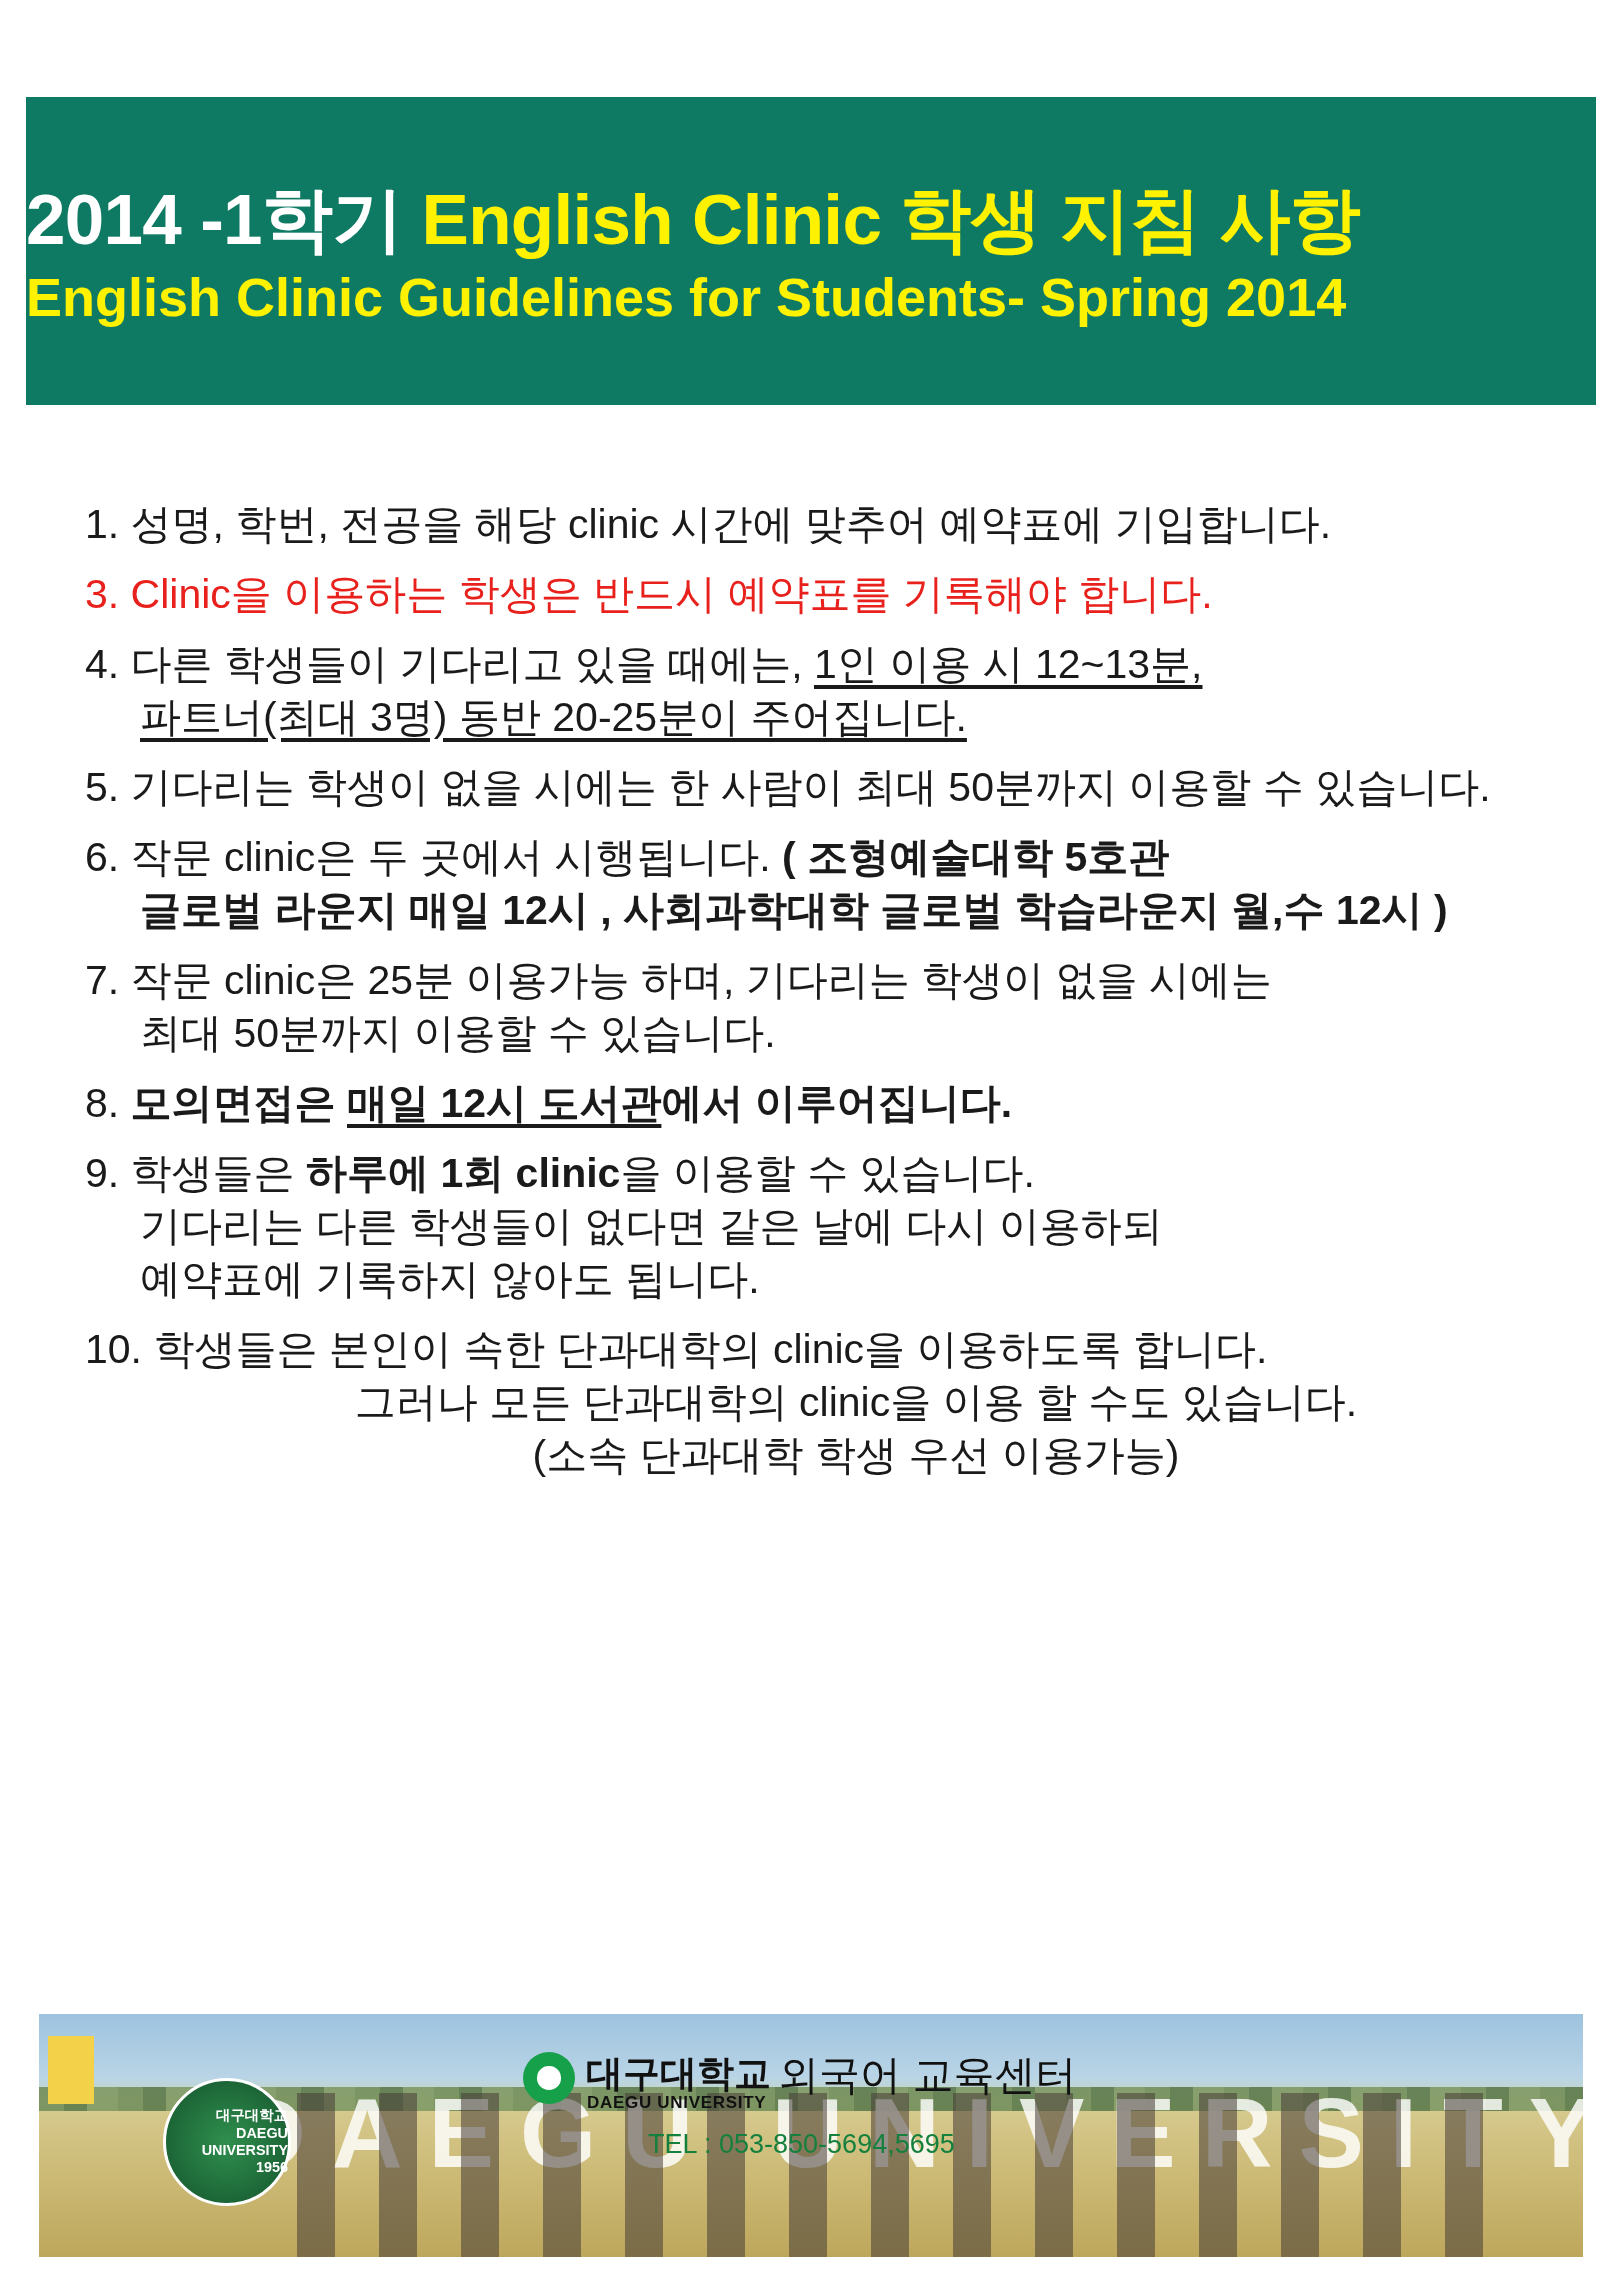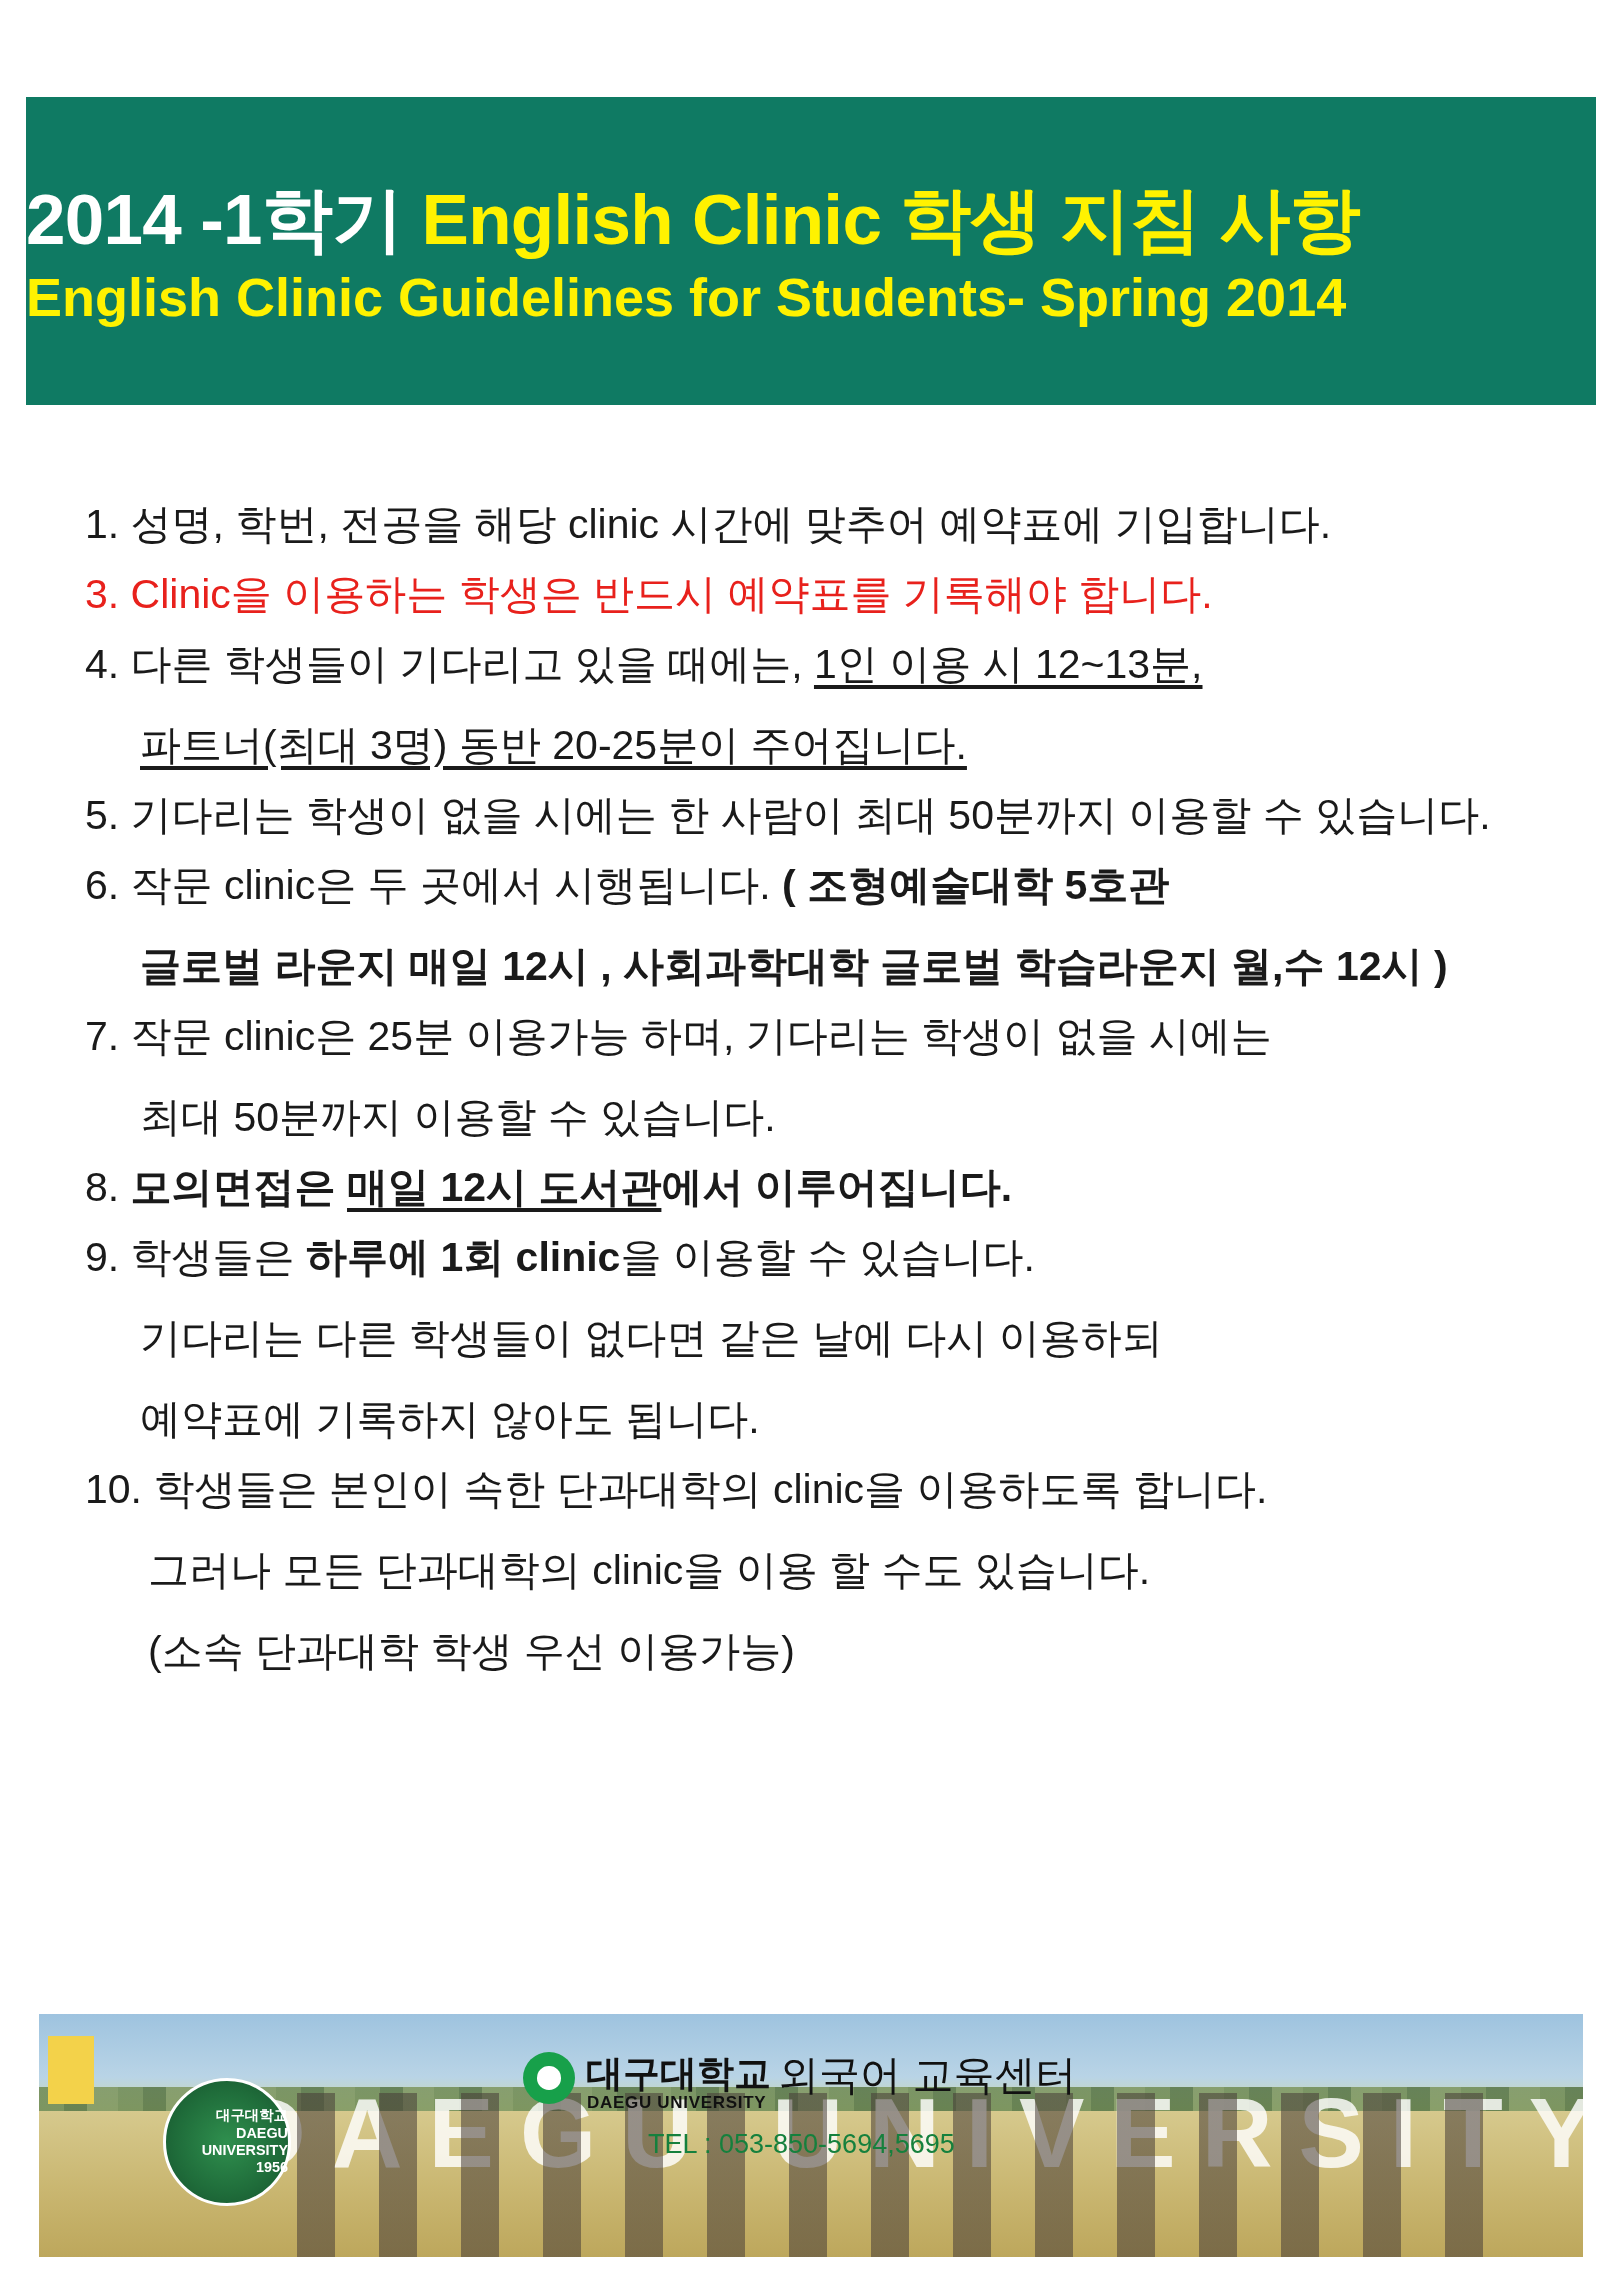--- a/index.html
+++ b/index.html
@@ -59,24 +59,24 @@
   }
   .item {
     font-size: 41px;
     line-height: 1.0;
     color: #1a1a1a;
     margin-bottom: 29px;
     white-space: nowrap;
   }
   .item .sub {
     display: block;
-    margin-top: 40px;
+    margin-top: 12px;
     padding-left: 55px;
   }
-  .item .sub.indent2 { padding-left: 63px; }
+  .item .sub.indent2 { padding-left: 63px; text-align: center; }
   .u { text-decoration: underline; text-underline-offset: 6.5px; }
   .red { color: #e8211c; }
   .b { font-weight: bold; margin-top: 32px; }
 
   
   .footer {
     position: absolute;
     left: 39px;
     top: 2014px;
     width: 1544px;

